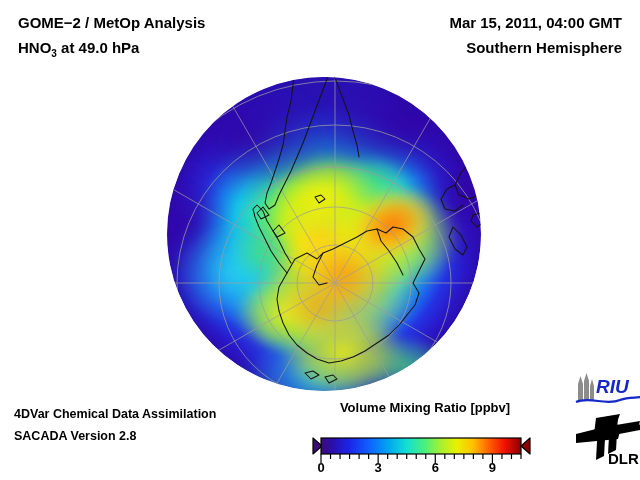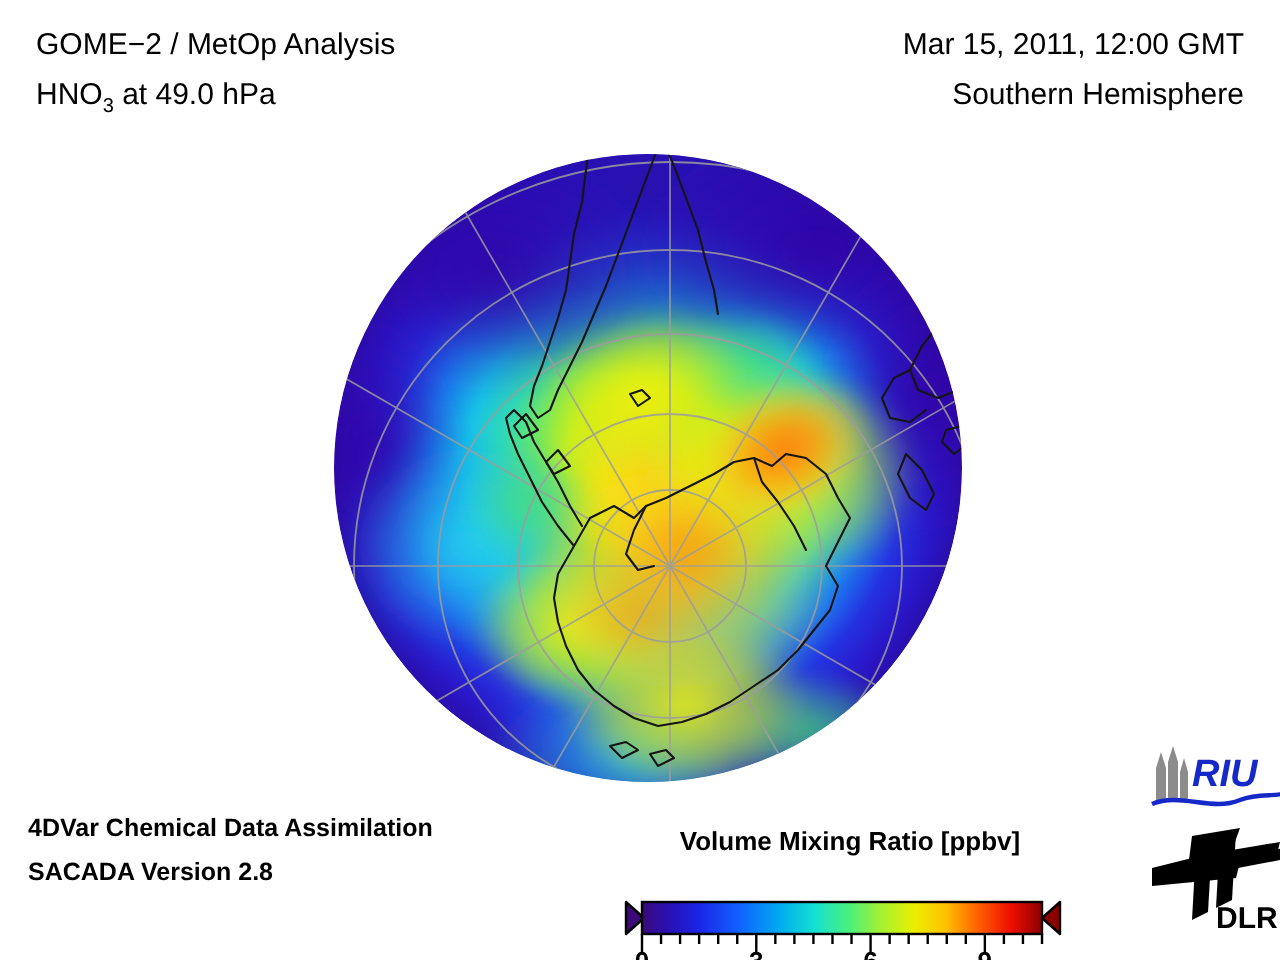--- a/index.html
+++ b/index.html
@@ -7,41 +7,41 @@
     width:640px;height:480px;background:#ffffff;
     font-family:"Liberation Sans","DejaVu Sans",sans-serif;
     position:relative;overflow:hidden;
   }
   .panel{position:absolute;}
 
   
   #title-block{left:18px;top:10px;}
   #date-block{right:18px;top:10px;text-align:right;}
   .hline{
-    font-size:15px;font-weight:normal;color:#000;
+    font-size:15px;font-weight:bold;color:#000;
     line-height:25px;white-space:nowrap;
   }
   .sub{font-size:10px;vertical-align:sub;line-height:0;}
 
   
   #globe-wrap{left:167px;top:77px;width:314px;height:314px;}
   #globe-svg{display:block;}
 
   
   #credits{left:14px;top:403px;}
   .cline{
     font-size:12.5px;font-weight:bold;color:#000;
     line-height:22px;white-space:nowrap;
   }
 
   
   #cbar-block{left:300px;top:400px;width:250px;}
   #cbar-title{
     font-size:13px;font-weight:bold;color:#000;
-    text-align:center;white-space:nowrap;margin-bottom:5px;margin-top:13px;
+    text-align:center;white-space:nowrap;margin-bottom:5px;
   }
   #cbar-svg{display:block;}
 
   
   #riu-logo{left:572px;top:372px;}
   #dlr-logo{left:574px;top:412px;}
   .riu-text{
     font-size:19px;font-weight:bold;font-style:italic;
     fill:#1528c8;font-family:"Liberation Sans","DejaVu Sans",sans-serif;
   }
@@ -56,21 +56,21 @@
 </style>
 </head>
 <body>
 
 <div class="panel" id="title-block">
   <div class="hline">GOME−2 / MetOp Analysis</div>
   <div class="hline"><span>HNO</span><span class="sub">3</span><span> at 49.0 hPa</span></div>
 </div>
 
 <div class="panel" id="date-block">
-  <div class="hline">Mar 15, 2011, 12:00 GMT</div>
+  <div class="hline">Mar 15, 2011, 04:00 GMT</div>
   <div class="hline">Southern Hemisphere</div>
 </div>
 
 <div class="panel" id="globe-wrap">
 <svg id="globe-svg" width="314" height="314" viewBox="0 0 314 314" xmlns="http://www.w3.org/2000/svg">
   <defs>
     <clipPath id="disc">
           <circle cx="157" cy="157" r="157"></circle>
         </clipPath>
 

